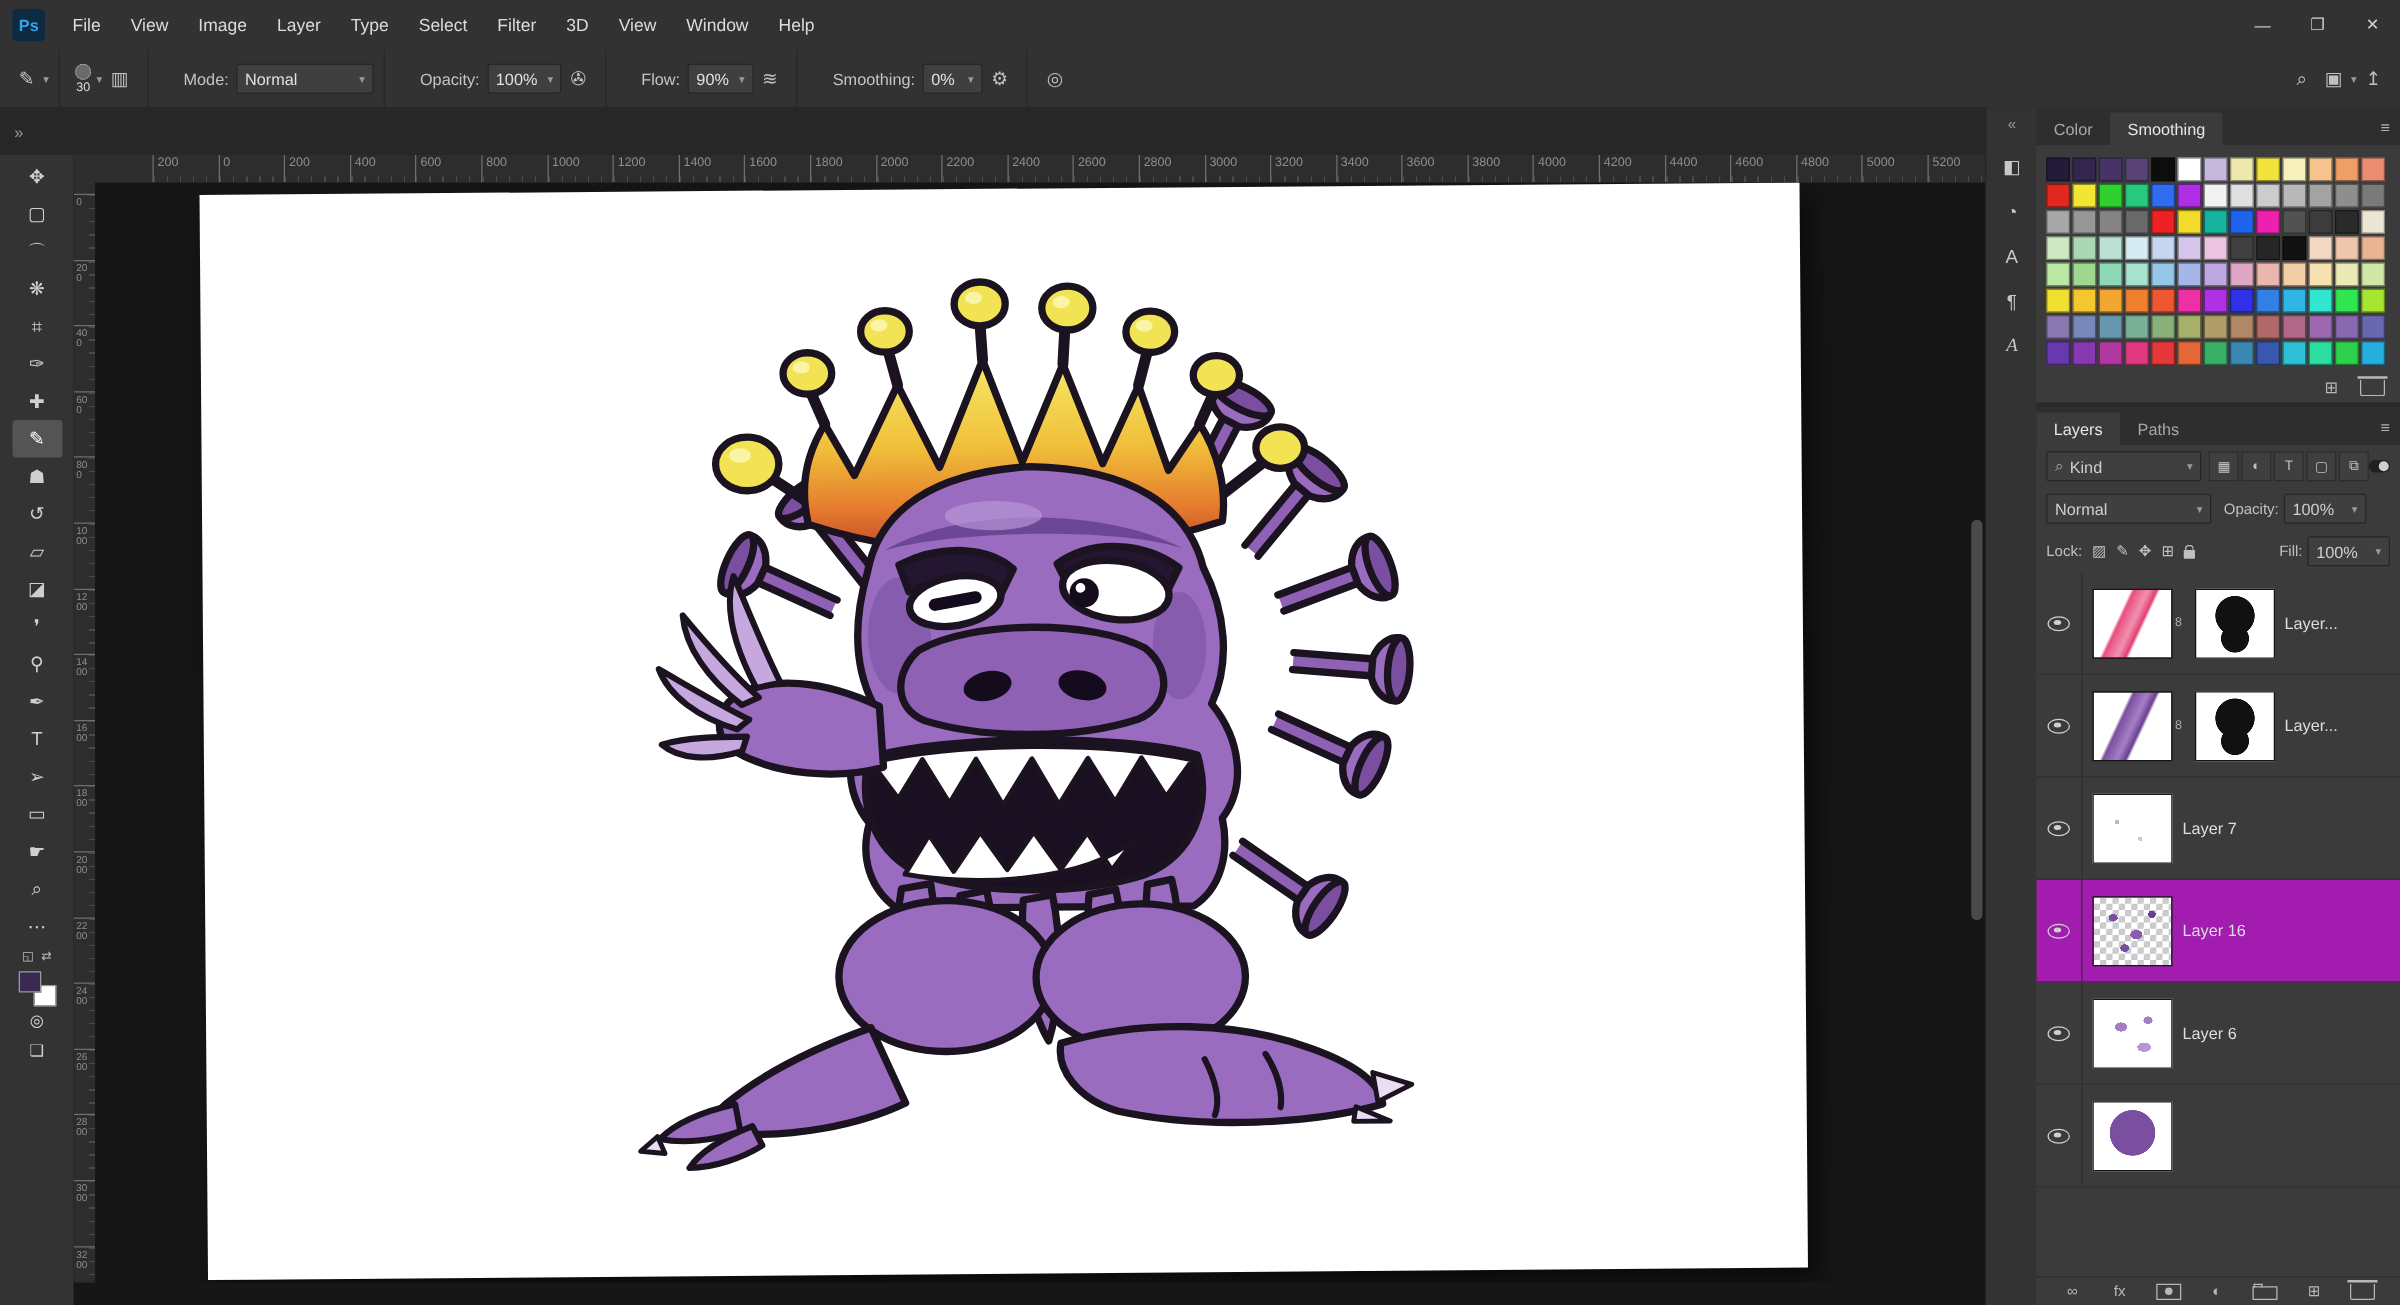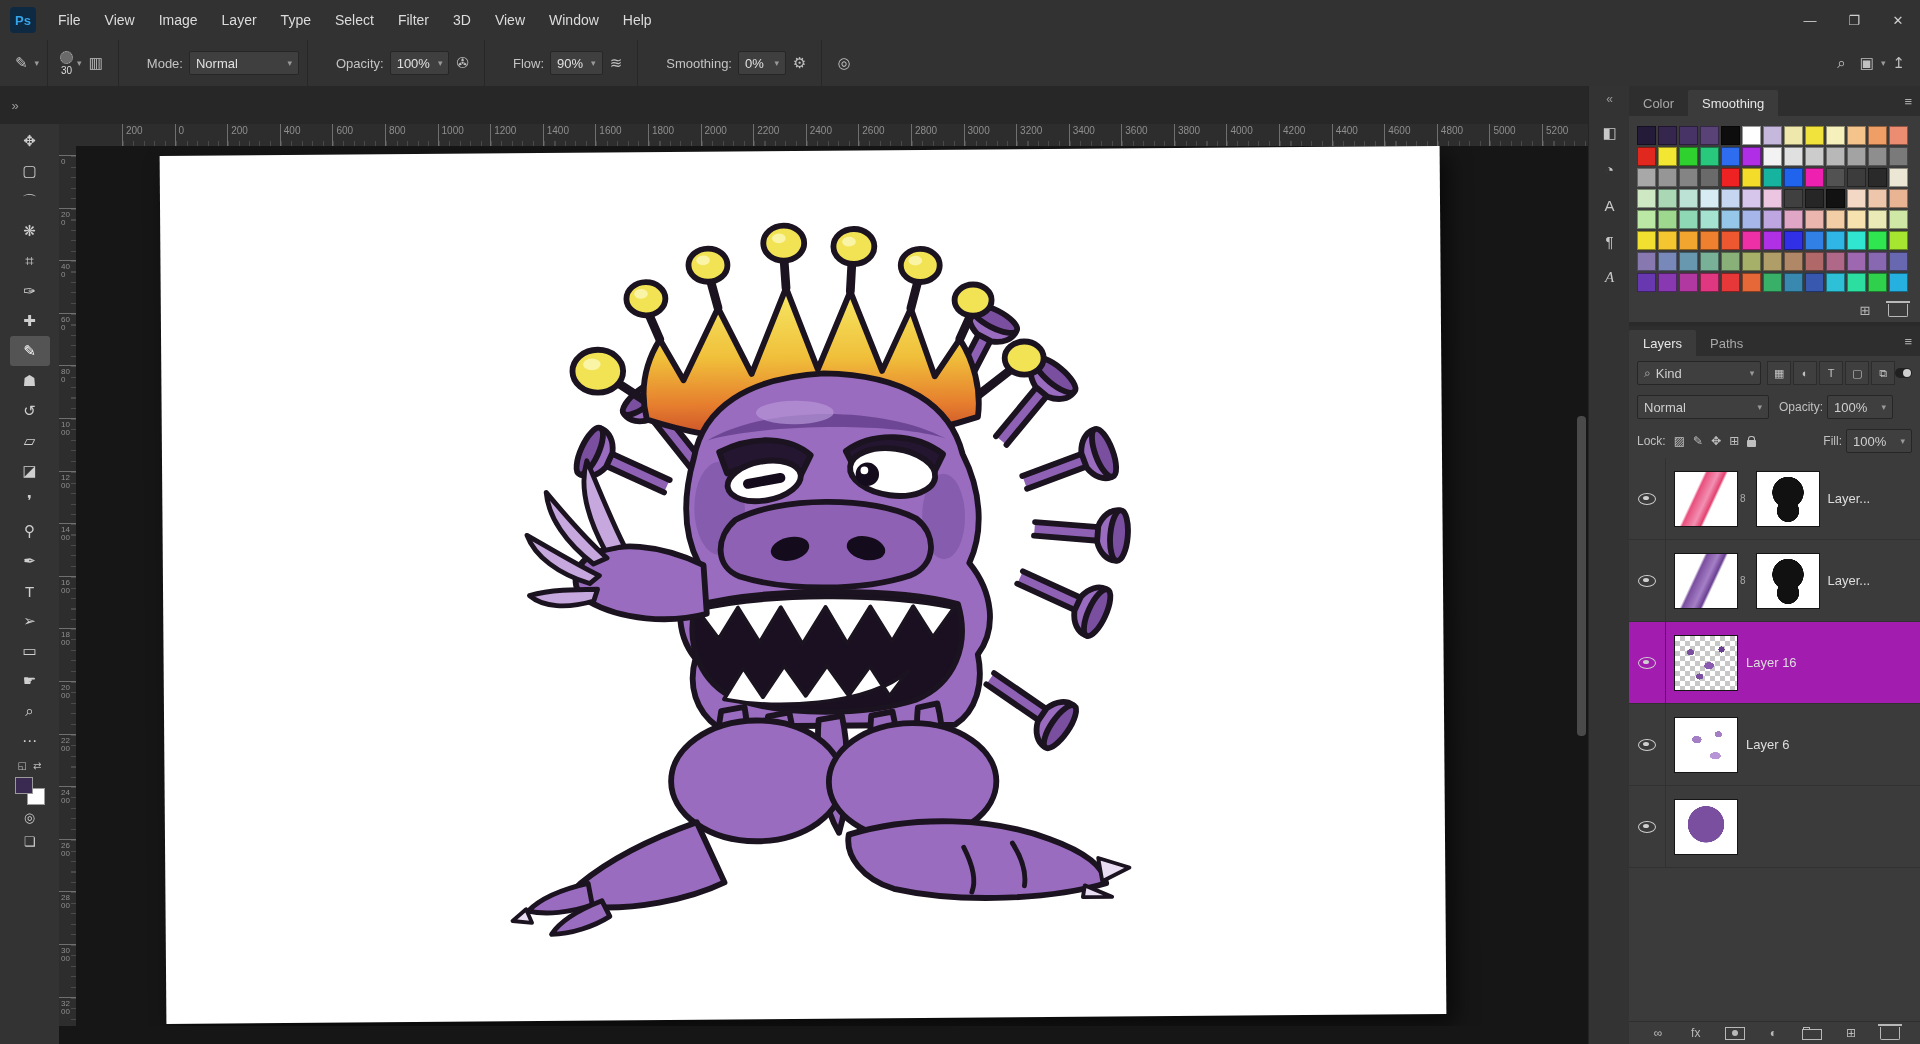--- a/index.html
+++ b/index.html
@@ -793,20 +793,28 @@
         </div>
         <div class="layer-row">
           <span class="eye-cell">
             <span class="eye"></span>
           </span>
           <div class="thumb" data-thumb="stroke-purple"></div>
           <span class="mask-link"><span>8</span></span>
           <div class="thumb" data-thumb="mask-face"></div>
           <span class="layer-name">Layer...</span>
         </div>
+        <div class="layer-row">
+          <span class="eye-cell">
+            <span class="eye"></span>
+          </span>
+          <div class="thumb" data-thumb="faint"></div>
+
+          <span class="layer-name">Layer 7</span>
+        </div>
         <div class="layer-row selected">
           <span class="eye-cell">
             <span class="eye"></span>
           </span>
           <div class="thumb" data-thumb="checker-scribble"></div>
 
           <span class="layer-name">Layer 16</span>
         </div>
         <div class="layer-row">
           <span class="eye-cell">

